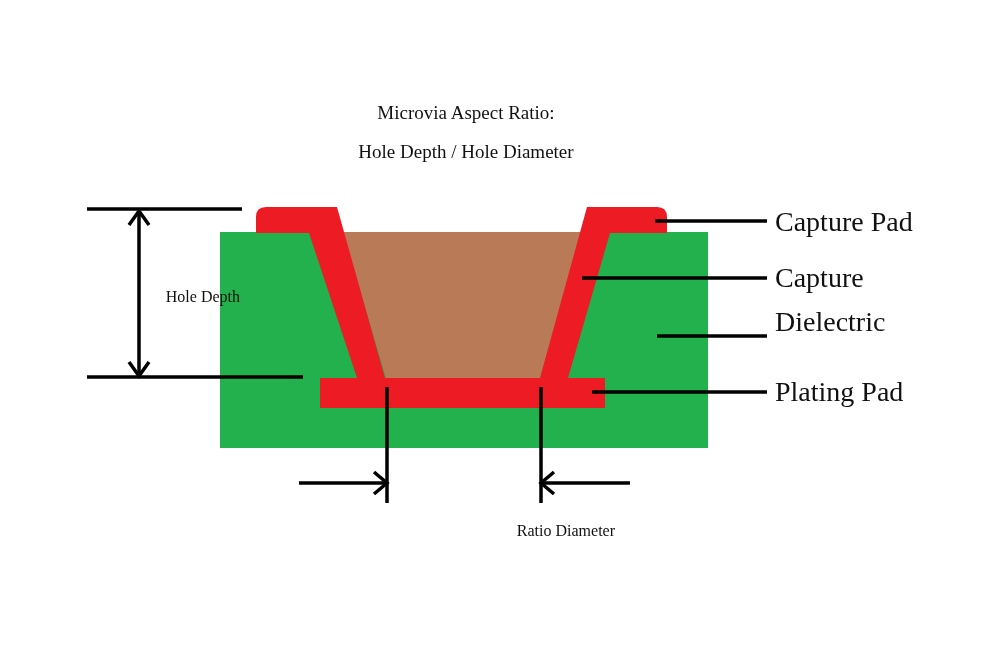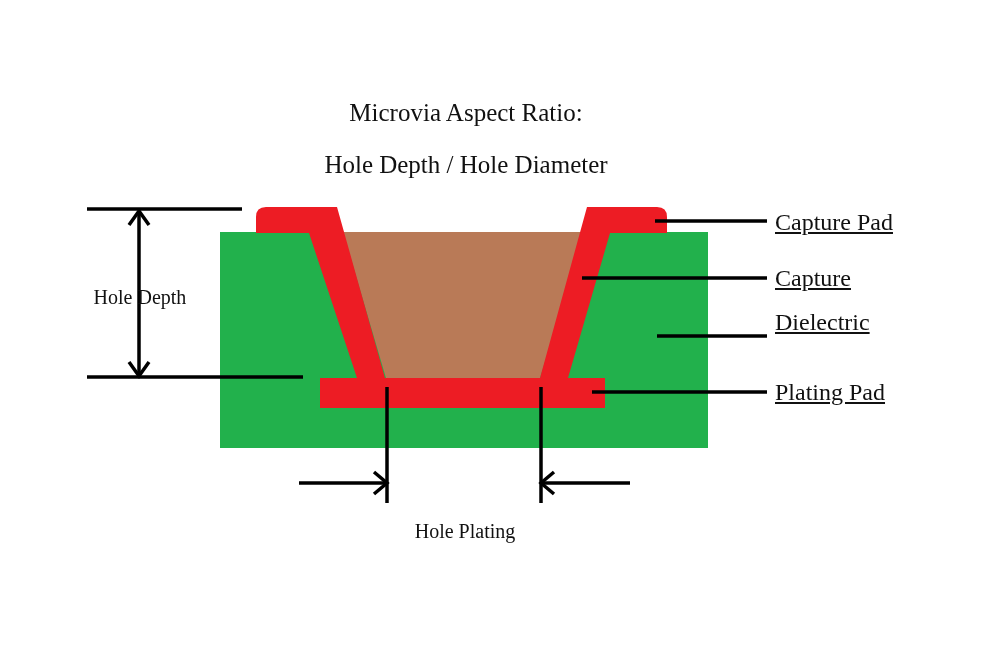--- a/index.html
+++ b/index.html
@@ -23,45 +23,44 @@
   }
   .blk {
     stroke: #000000;
     stroke-width: 3.5;
     fill: none;
   }
   .title-line {
     left: 166px;
     width: 600px;
     text-align: center;
-    font-size: 25px;
+    font-size: 19px;
     line-height: 30px;
     white-space: nowrap;
   }
   .dim-label {
-    text-align: center;
-    font-size: 20px;
+    text-align: right;
+    font-size: 16px;
     line-height: 28px;
     white-space: nowrap;
   }
   .part-label {
     left: 775px;
     width: 220px;
     text-align: left;
-    font-size: 24px;
+    font-size: 28px;
     line-height: 28px;
     white-space: nowrap;
-    text-decoration: underline;
   }
 </style>
 </head>
 <body>
 
 <div class="abs title-line" style="top:98px">Microvia Aspect Ratio:</div>
-<div class="abs title-line" style="top:150px">Hole Depth / Hole Diameter</div>
+<div class="abs title-line" style="top:137px">Hole Depth / Hole Diameter</div>
 
 <svg id="diagram-svg" viewBox="0 0 1000 665">
 
   <rect x="220" y="232" width="488" height="216" fill="#22B14C"></rect>
 
   <path d="M343 232 L586 232 L540 378 L386 378 Z" fill="#B97A57"></path>
 
   <path d="M256 233 L256 217 Q256 207 266 207 L337 207 L385 378 L357 378 L309 233 Z" fill="#ED1C24"></path>
 
   <path d="M587 207 L657 207 Q667 207 667 217 L667 233 L610 233 L568 378 L540 378 Z" fill="#ED1C24"></path>
@@ -81,18 +80,18 @@
   <line class="blk" x1="543" y1="483" x2="630" y2="483"></line>
   <polyline class="blk" points="554,472 541,483 554,494"></polyline>
 
   <line class="blk" x1="655" y1="221" x2="767" y2="221"></line>
   <line class="blk" x1="582" y1="278" x2="767" y2="278"></line>
   <line class="blk" x1="657" y1="336" x2="767" y2="336"></line>
   <line class="blk" x1="592" y1="392" x2="767" y2="392"></line>
 </svg>
 
 <div class="abs dim-label" style="left:40px; top:283px; width:200px;">Hole Depth</div>
-<div class="abs dim-label" style="left:315px; top:517px; width:300px;">Hole Plating</div>
+<div class="abs dim-label" style="left:315px; top:517px; width:300px;">Ratio Diameter</div>
 
 <div class="abs part-label" style="top:208px">Capture Pad</div>
 <div class="abs part-label" style="top:264px">Capture</div>
 <div class="abs part-label" style="top:308px">Dielectric</div>
 <div class="abs part-label" style="top:378px">Plating Pad</div>
 
 </body></html>

